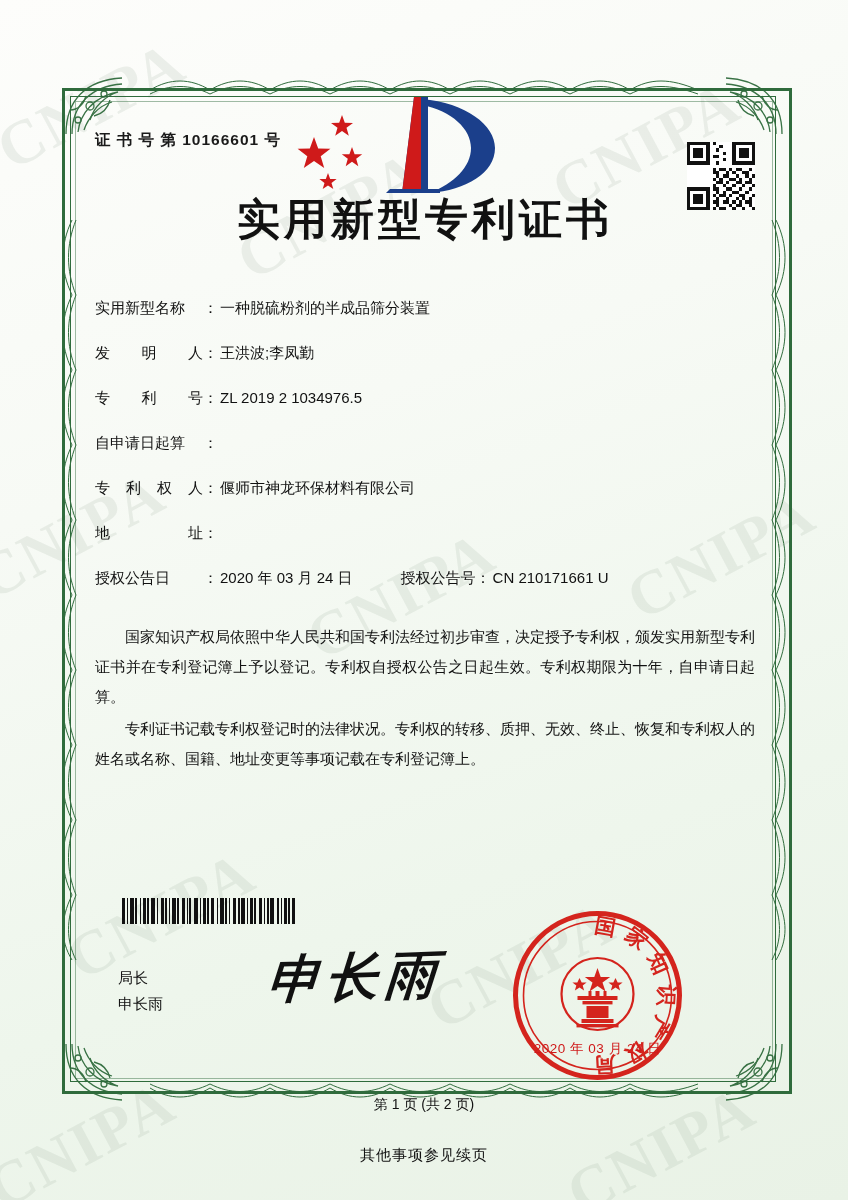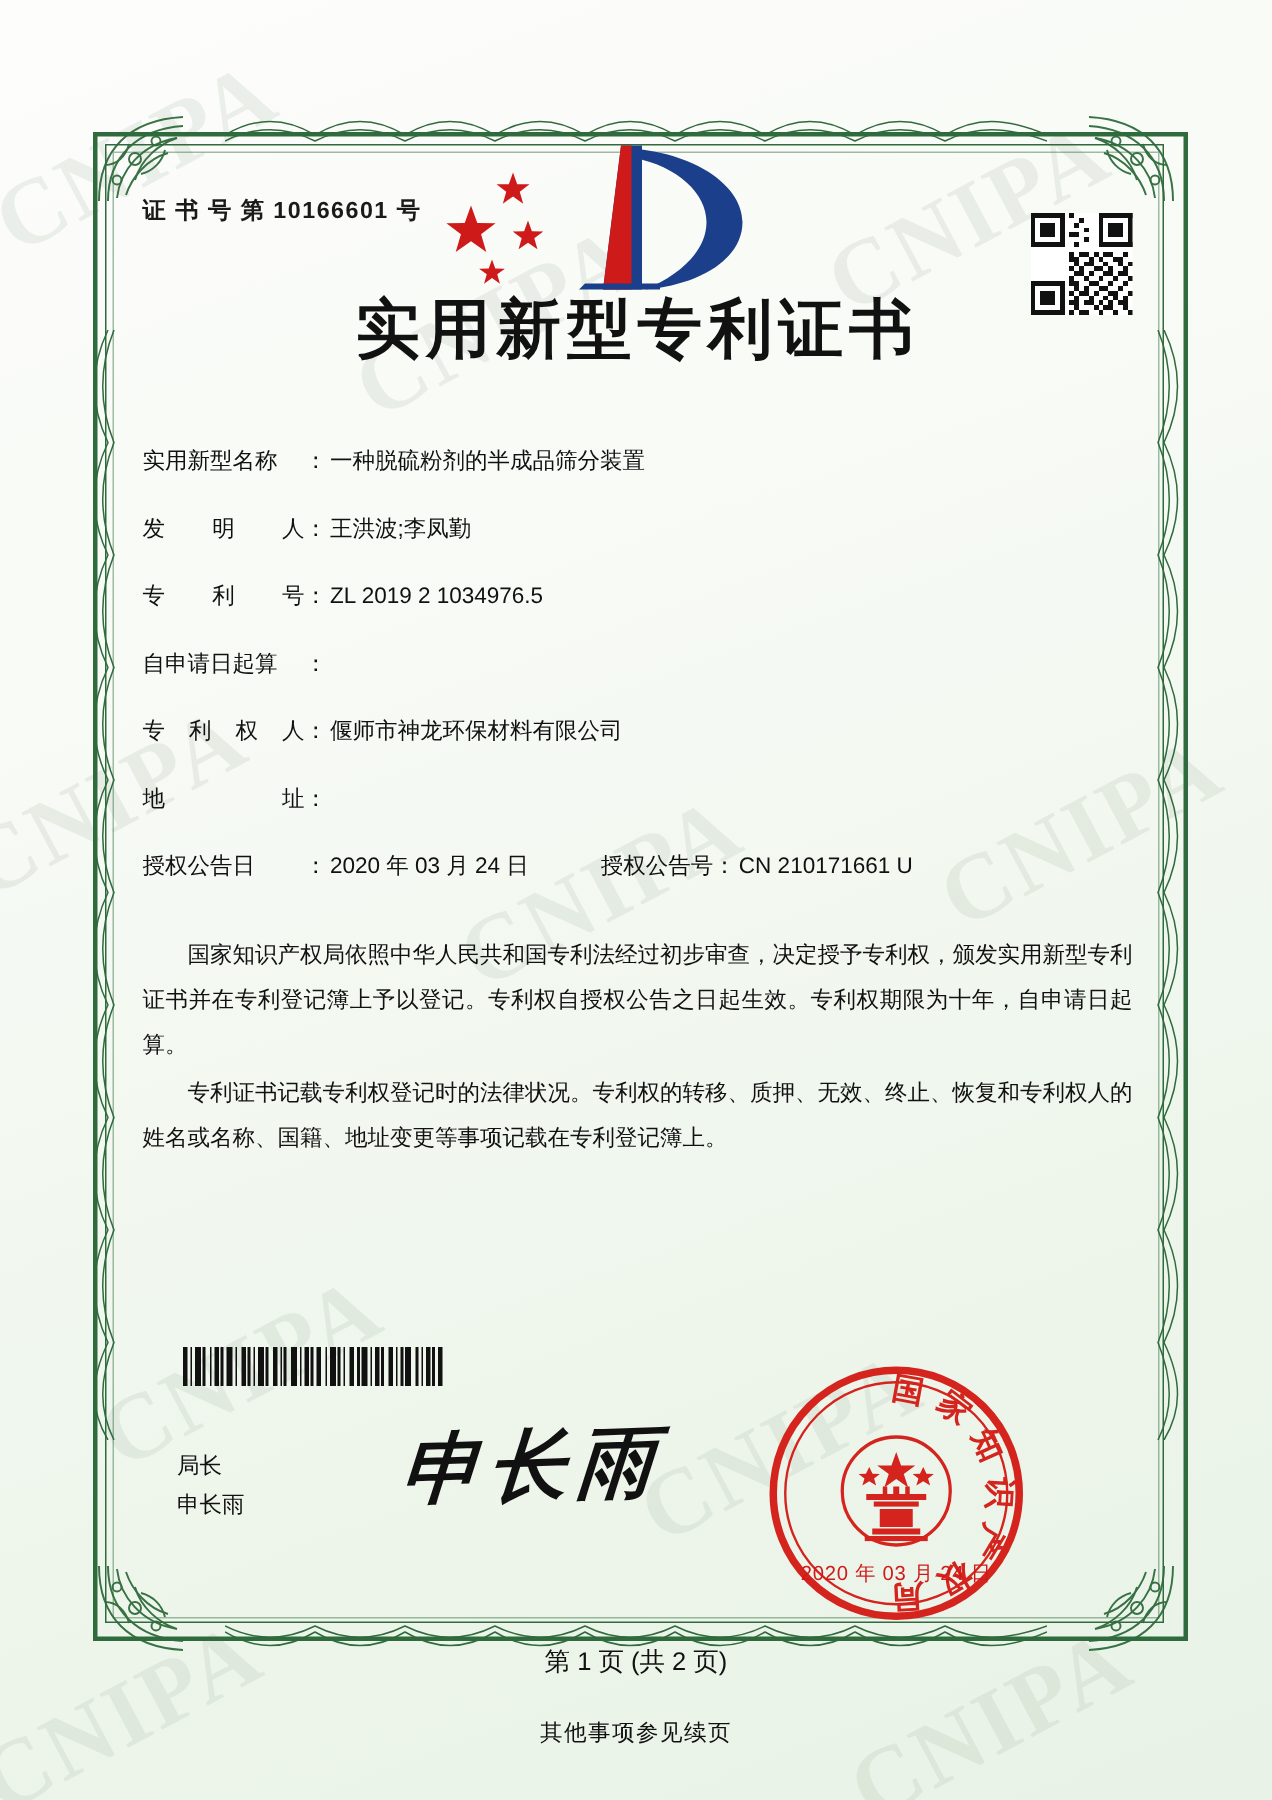--- a/index.html
+++ b/index.html
@@ -254,21 +254,21 @@
     font-family: "Liberation Sans", sans-serif;
     letter-spacing: 0.5px;
   }
 
   .page-no {
     position: absolute;
     left: 0;
     right: 0;
     top: 1096px;
     text-align: center;
-    font-size: 17px;
+    font-size: 14px;
     color: #111;
     z-index: 5;
     font-family: "Liberation Sans", sans-serif;
   }
   .footer-note {
     position: absolute;
     left: 0;
     right: 0;
     top: 1146px;
     text-align: center;

